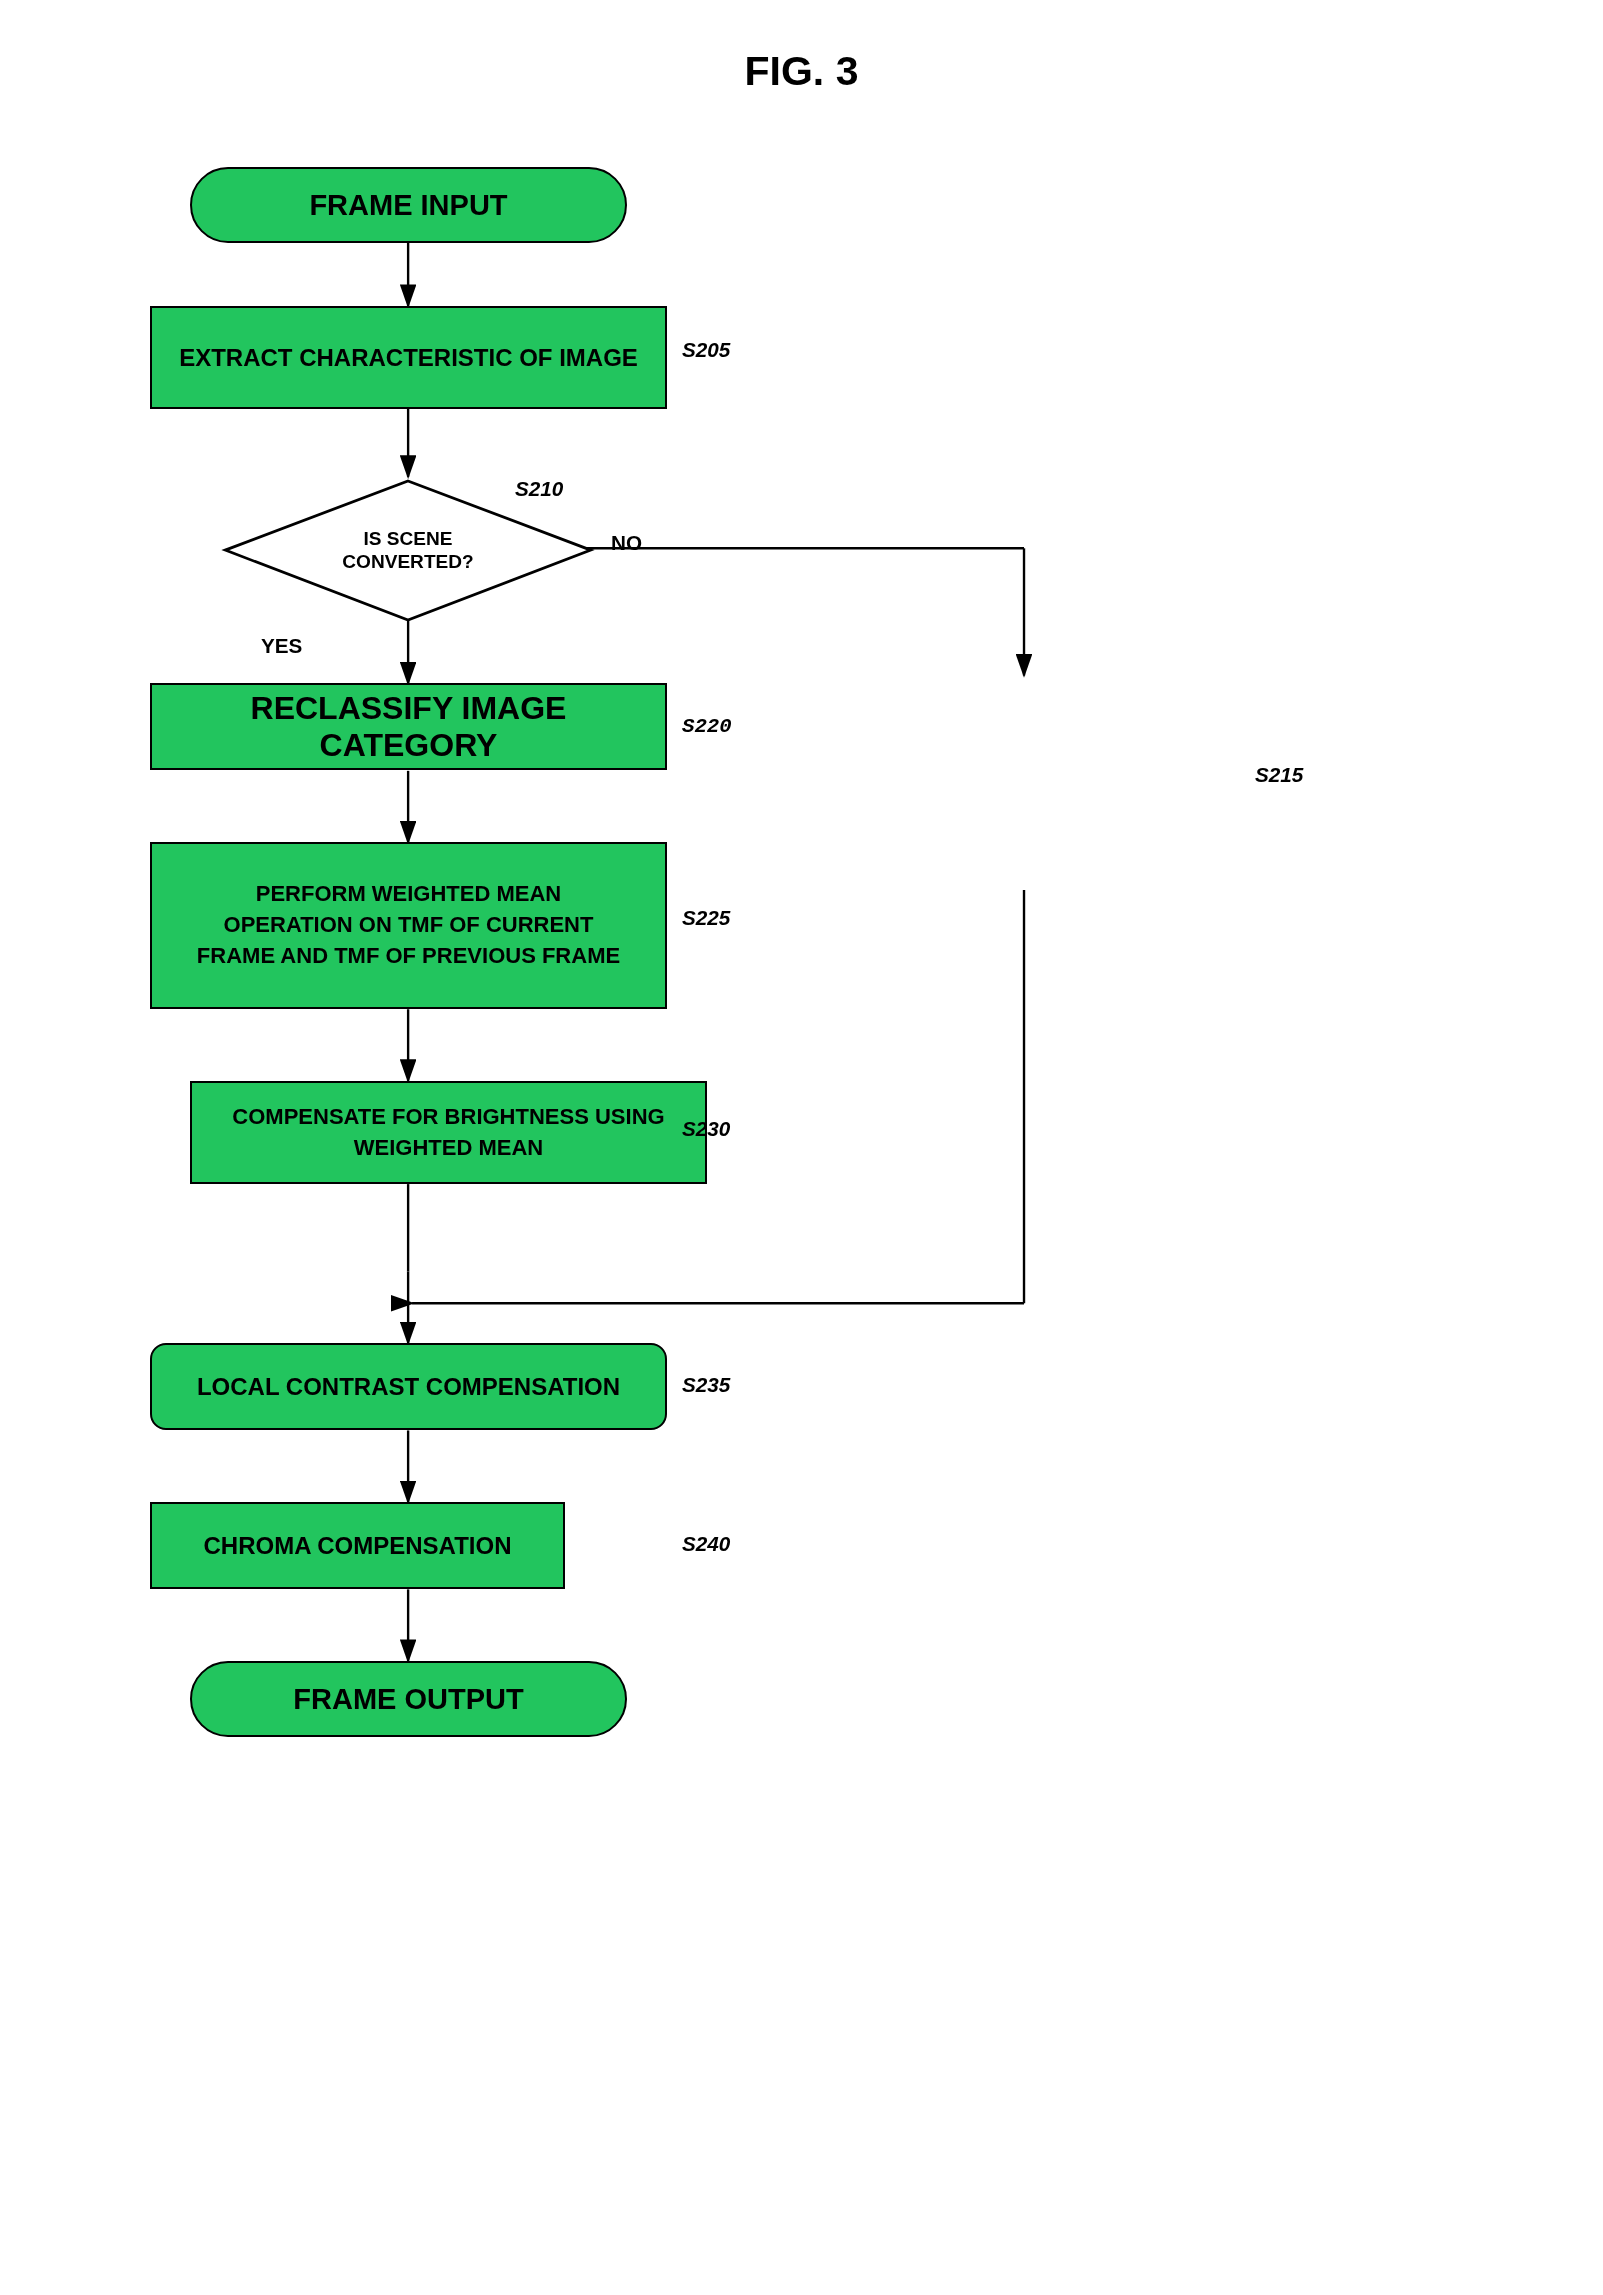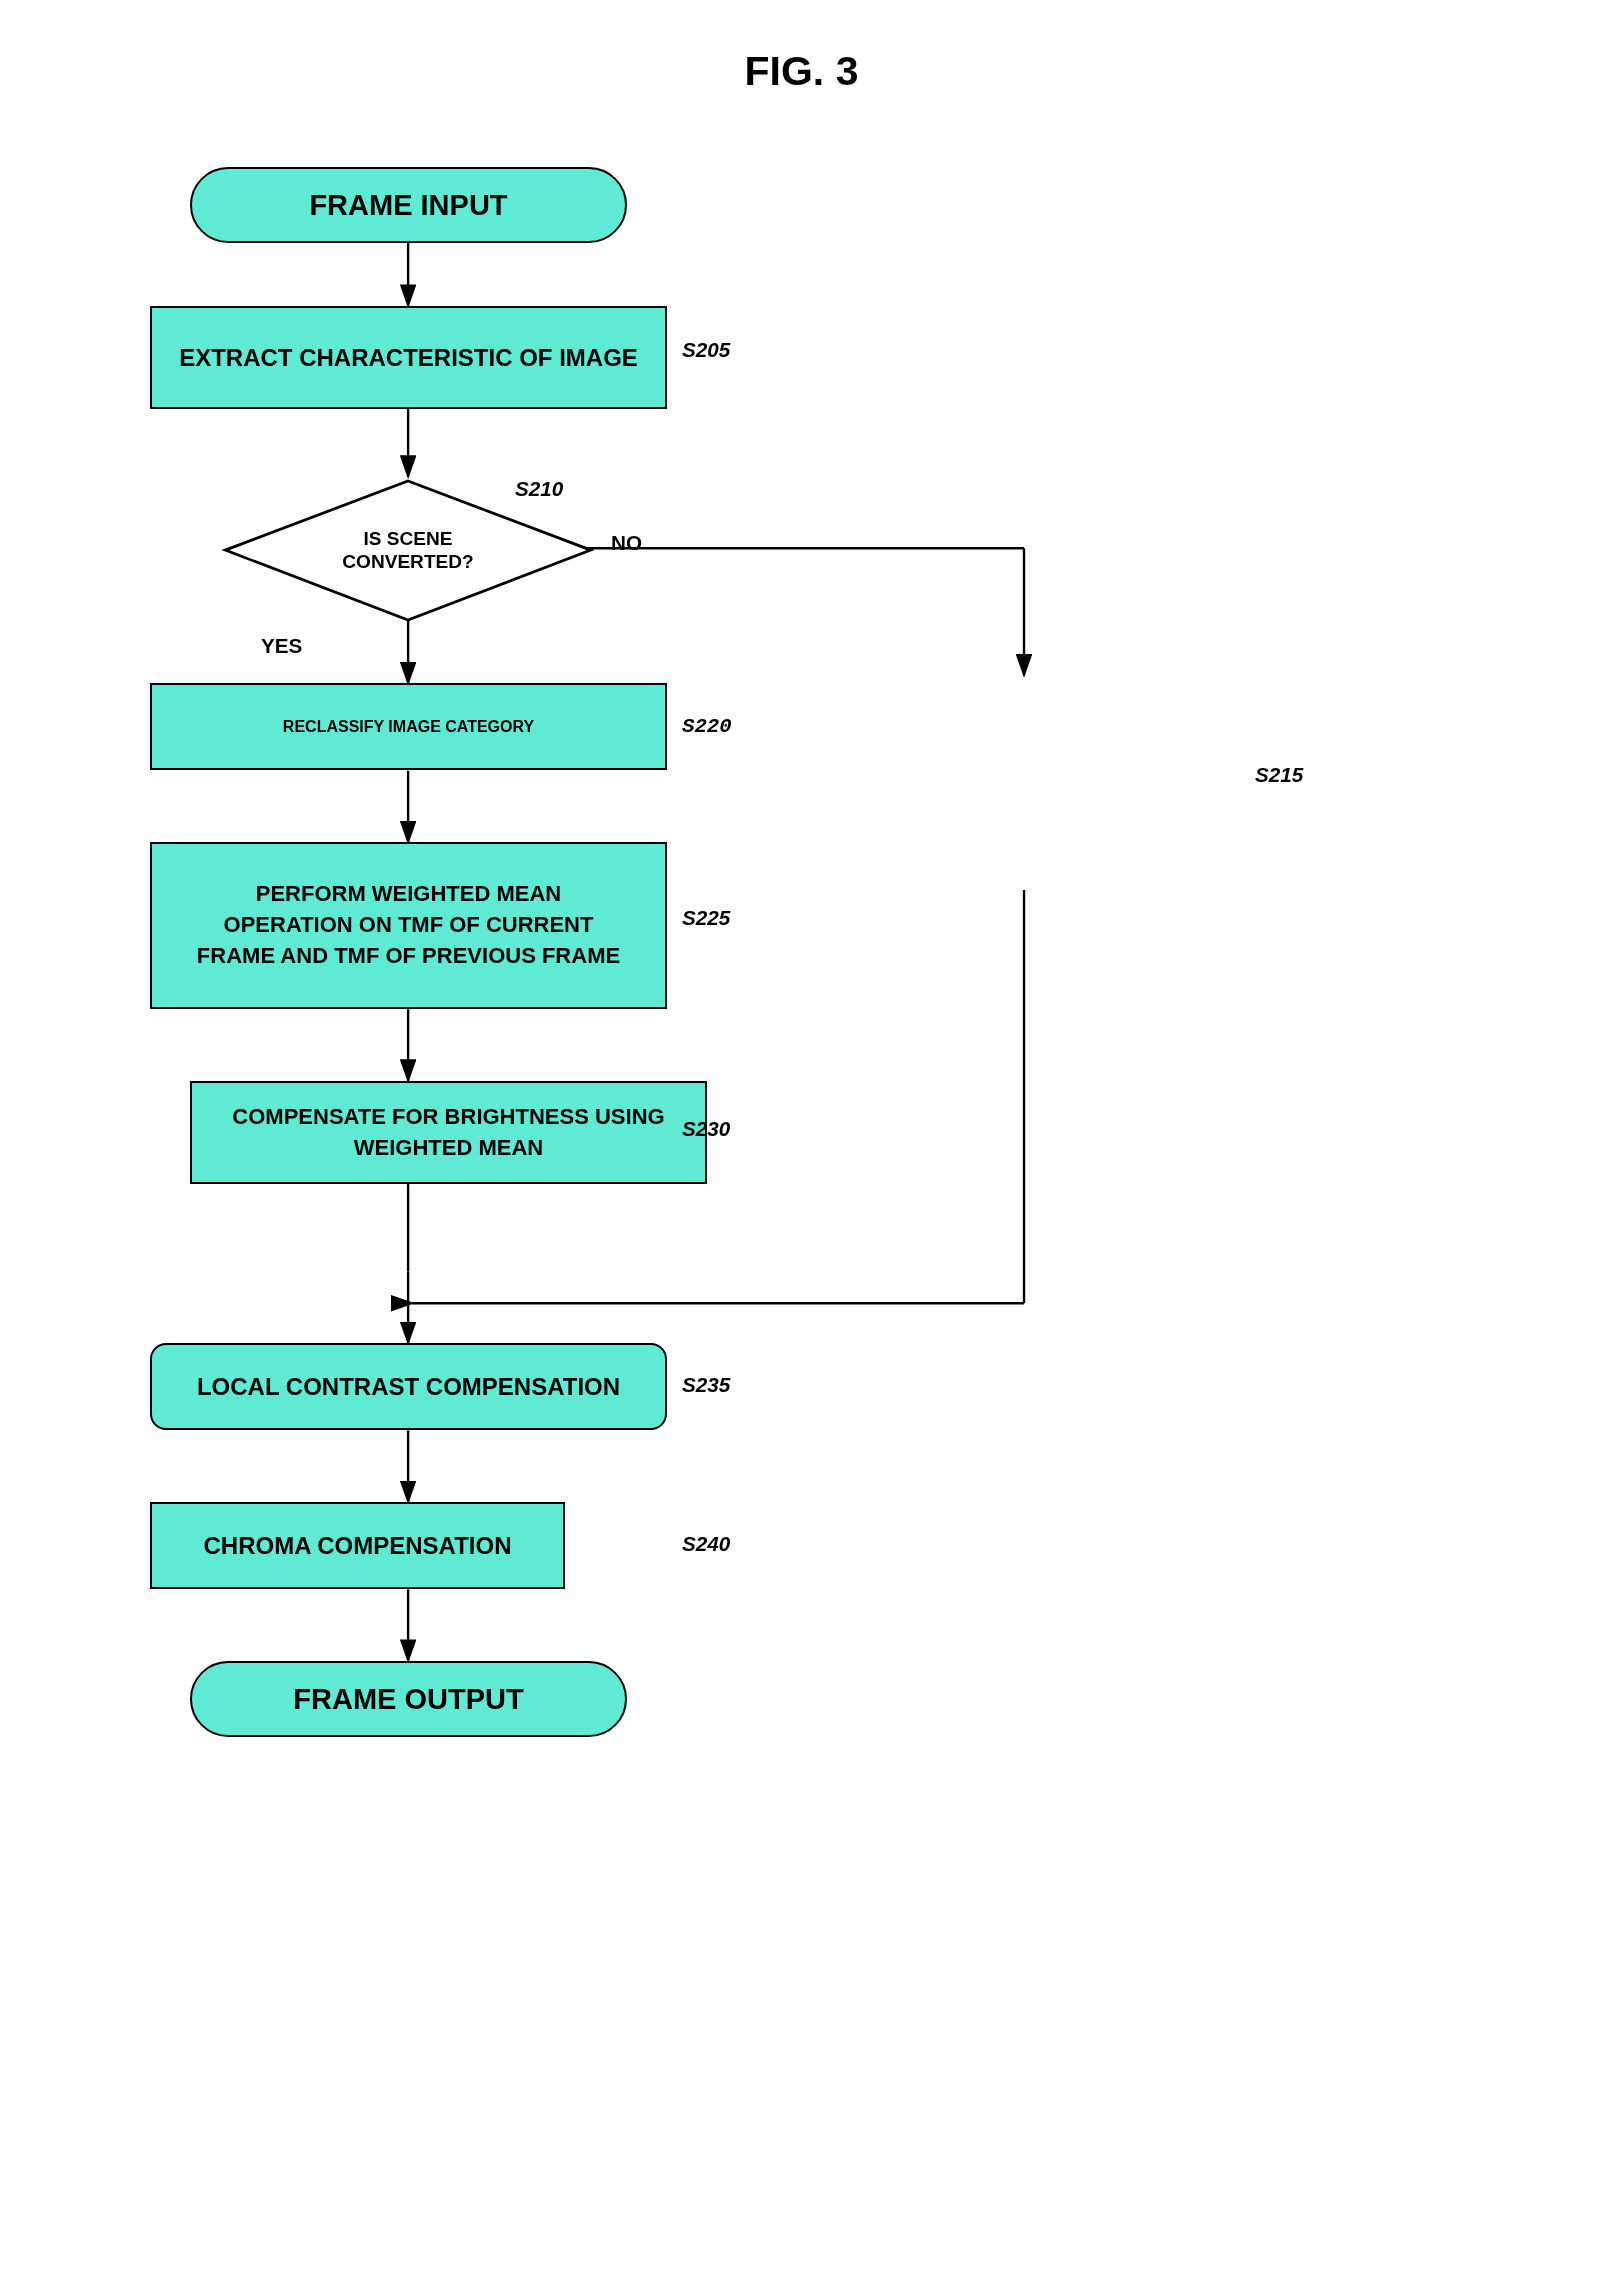--- a/index.html
+++ b/index.html
@@ -24,21 +24,21 @@
     
     .diagram-container {
       position: relative;
       width: 1351px;
       height: 2106px;
     }
 
     
     .node {
       position: absolute;
-      background: #5eead4;
+      background: #22c55e;
       font-weight: bold;
       text-align: center;
       display: flex;
       align-items: center;
       justify-content: center;
     }
 
     .node-stadium {
       border: 2.8px solid #000;
       border-radius: 48px;
@@ -136,21 +136,21 @@
       <text x="235" y="85" text-anchor="middle" font-size="24" font-weight="bold" font-family="Arial">IS SCENE</text>
       <text x="235" y="115" text-anchor="middle" font-size="24" font-weight="bold" font-family="Arial">CONVERTED?</text>
     </svg>
   </div>
   <div class="label-text" style="left: 389px; top: 334px;">S210</div>
 
   <div class="branch-label" style="left: 135px; top: 491px;">YES</div>
 
   <div class="branch-label" style="left: 485px; top: 388px;">NO</div>
 
-  <div class="node node-rect" style="left: 24px; top: 540px; width: 517px; height: 87px; font-size: 16px;">
+  <div class="node node-rect" style="left: 24px; top: 540px; width: 517px; height: 87px; font-size: 32px;">
     RECLASSIFY IMAGE CATEGORY
   </div>
   <div class="label-text" style="left: 556px; top: 572px; font-family: Liberation Mono, monospace;">S220</div>
 
   <div class="node node-rect" style="left: 24px; top: 699px; width: 517px; height: 167px; font-size: 22px; line-height: 1.4;">
     <div>PERFORM WEIGHTED MEAN<br>OPERATION ON TMF OF CURRENT<br>FRAME AND TMF OF PREVIOUS FRAME</div>
   </div>
   <div class="label-text" style="left: 556px; top: 763px;">S225</div>
 
   <div class="node node-rect" style="left: 24px; top: 938px; width: 517px; height: 103px; font-size: 22px; line-height: 1.4; margin-left: 40px;">

